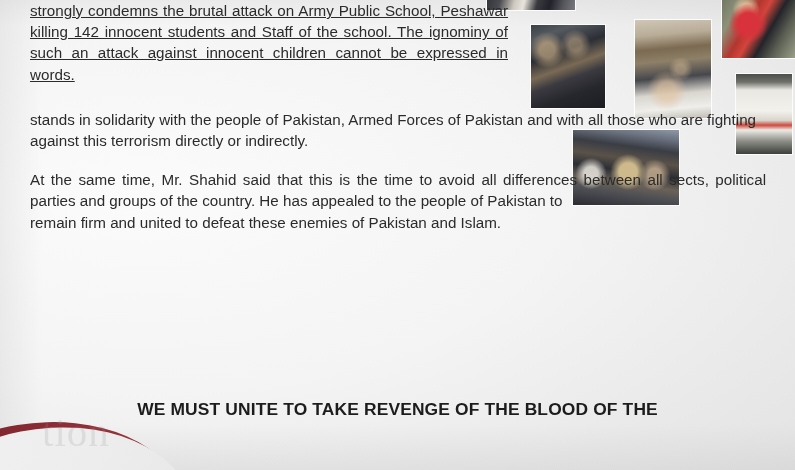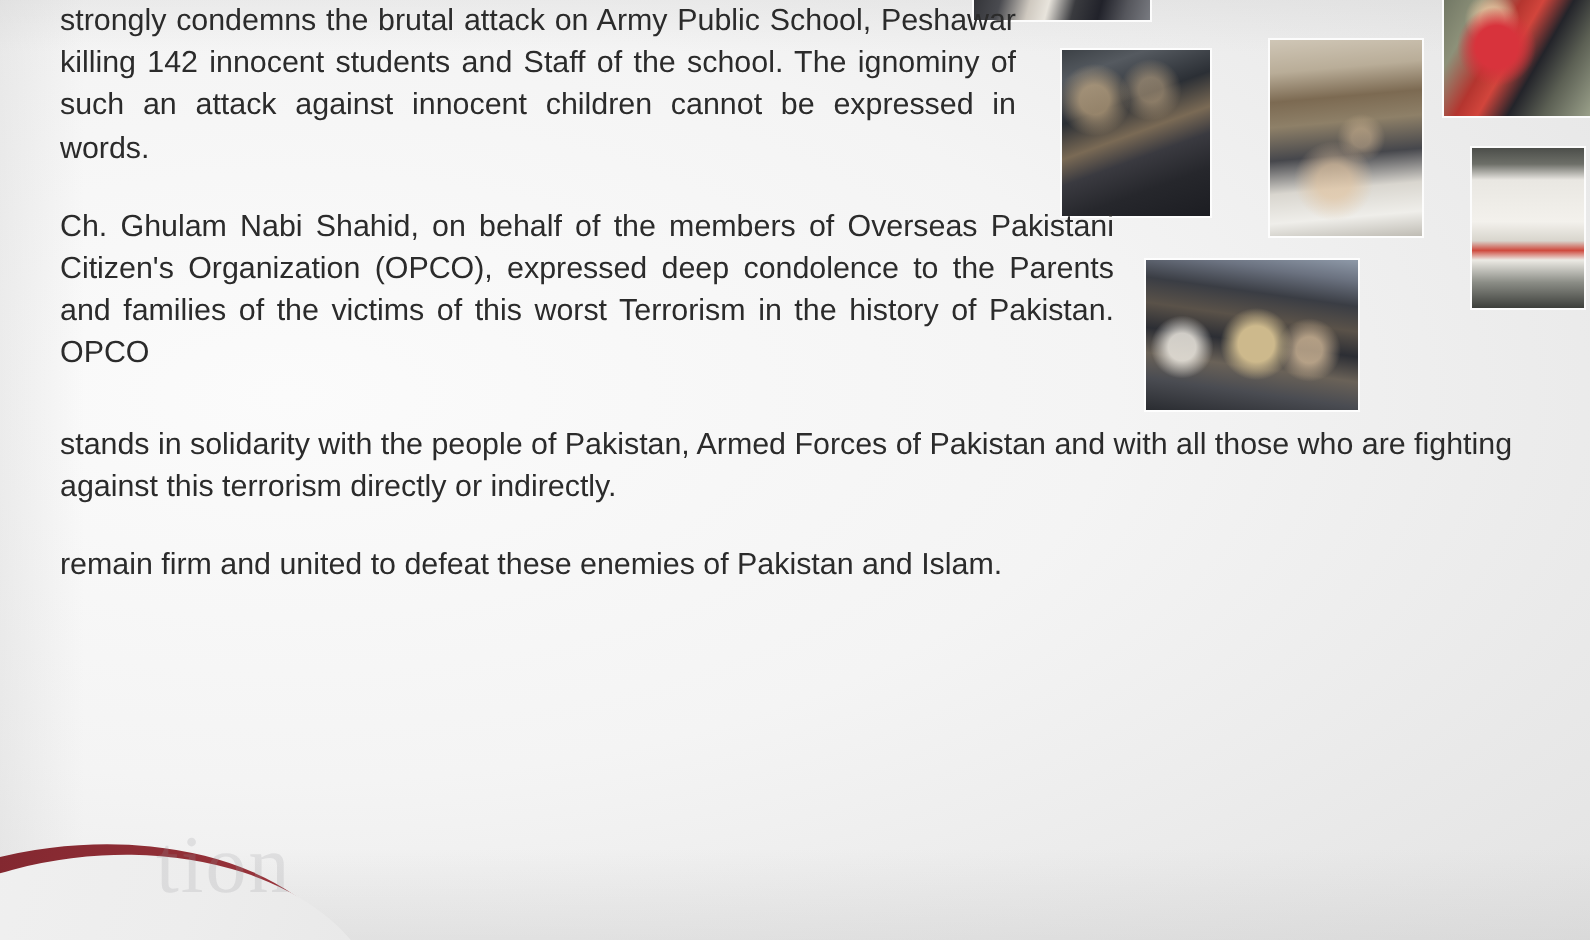--- a/index.html
+++ b/index.html
@@ -38,21 +38,20 @@
   #watermark {
     position: absolute;
     left: 42px;
     top: 408px;
     font-family: "Liberation Serif", serif;
     font-size: 41px;
     letter-spacing: 1px;
     color: rgba(150,150,155,0.20);
     white-space: nowrap;
     pointer-events: none;
-    margin-left: 36px;
   }
 
   
   #swoosh-outer {
     position: absolute;
     left: -120px;
     top: 424px;
     width: 300px;
     height: 160px;
     border-radius: 50% 50% 50% 50% / 60% 60% 40% 40%;
@@ -81,21 +80,21 @@
   }
 
   .para {
     color: #2b2b2b;
     font-size: 15.2px;
     line-height: 21.2px;
     text-align: justify;
     margin: 0 0 18px 0;
     -webkit-font-smoothing: antialiased;
   }
-  .para.narrow { width: 478px; }
+  .para.narrow { width: 478px; text-decoration: underline; }
 
   .para:last-child { margin-bottom: 0; }
 
   
   #para-3 {
     width: 736px;
   }
   #para-3 .p3-top {
     display: block;
     width: 527px;
@@ -110,21 +109,20 @@
 
   #para-4 .p4-top {
     display: block;
     width: 736px;
     text-align: justify;
   }
   #para-4 .p4-bot {
     display: block;
     width: 736px;
     text-align: left;
-    margin-top: 13px;
   }
 
   
   #headline {
     position: absolute;
     left: 0;
     top: 396px;
     width: 795px;
     text-align: center;
     font-size: 17.4px;
@@ -250,26 +248,27 @@
     </div>
 
   </div>
 
   <div id="body-text">
 
     <p class="para narrow" id="para-1">strongly condemns the brutal attack on Army Public School, Peshawar killing 142 innocent students and Staff of the school. The ignominy of such an attack against innocent children cannot be expressed in words.</p>
 
 
     <p class="para" id="para-3">
-      <span class="p3-top">Ch. Ghulam Nabi Shahid, on behalf of the members of Overseas Pakistani Citizen's Organization (OPCO), expressed deep condolence to the Parents and families of the victims of this worst Terrorism in the history of Pakistan. OPCO</span>
       <span class="p3-bot">stands in solidarity with the people of Pakistan, Armed Forces of Pakistan and with all those who are fighting against this terrorism directly or indirectly.</span>
     </p>
 
     <p class="para" id="para-4">
+      <span class="p4-top">At the same time, Mr. Shahid said that this is the time to avoid all differences between all sects, political parties and groups of the country. He has appealed to the people of Pakistan to</span>
       <span class="p4-bot">remain firm and united to defeat these enemies of Pakistan and Islam.</span>
     </p>
 
   </div>
 
   <div id="headline">
+    <span class="hl-line">WE MUST UNITE TO TAKE REVENGE OF THE BLOOD OF THE</span>
   </div>
 
 </div>
 
 </body></html>

